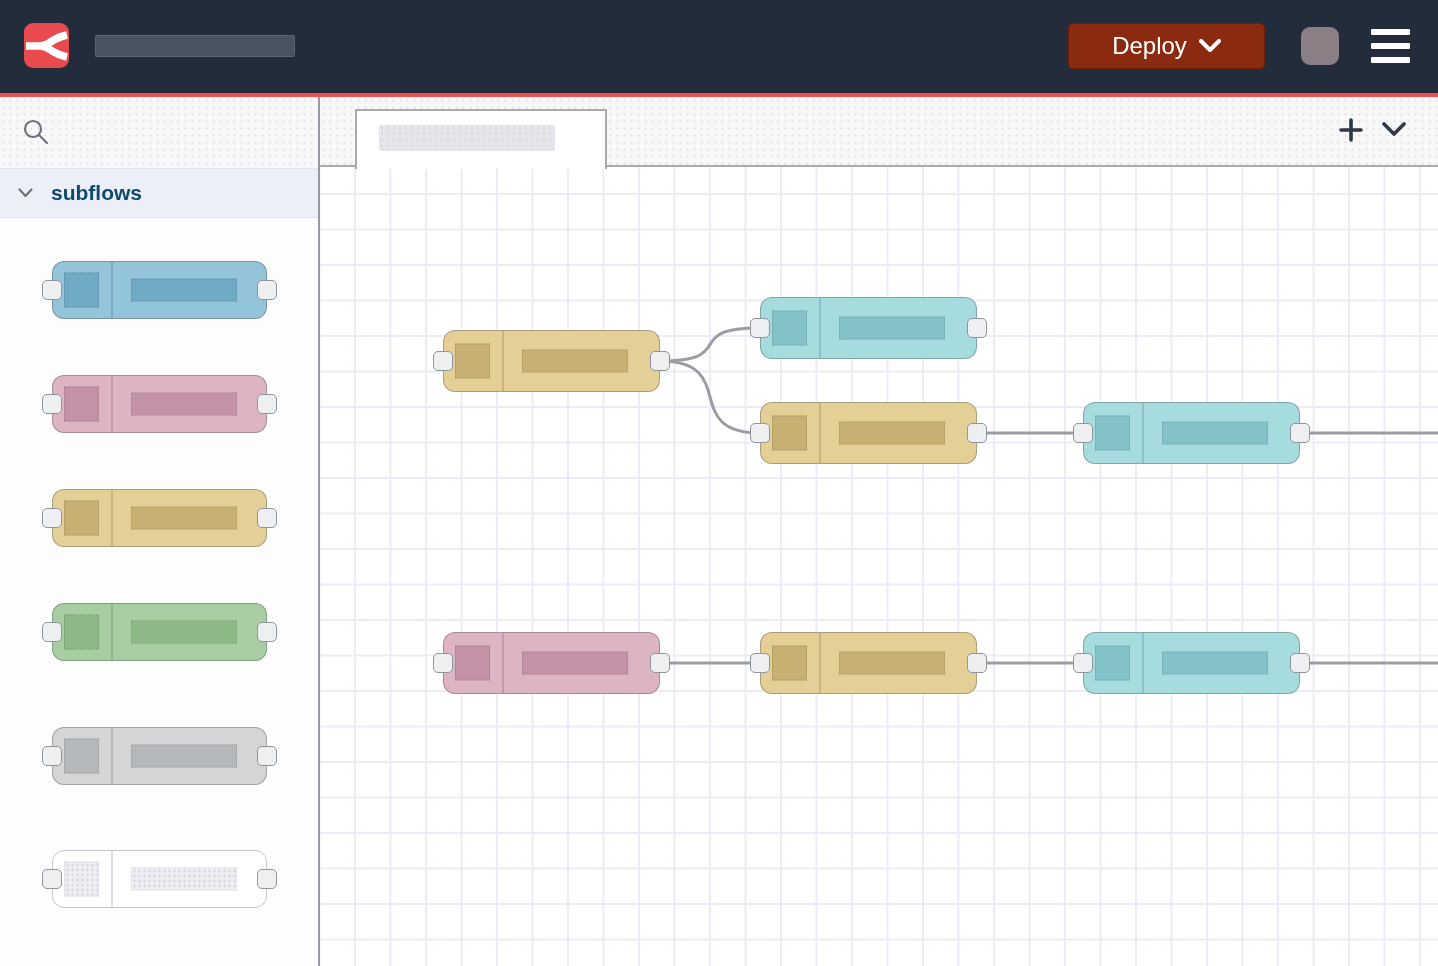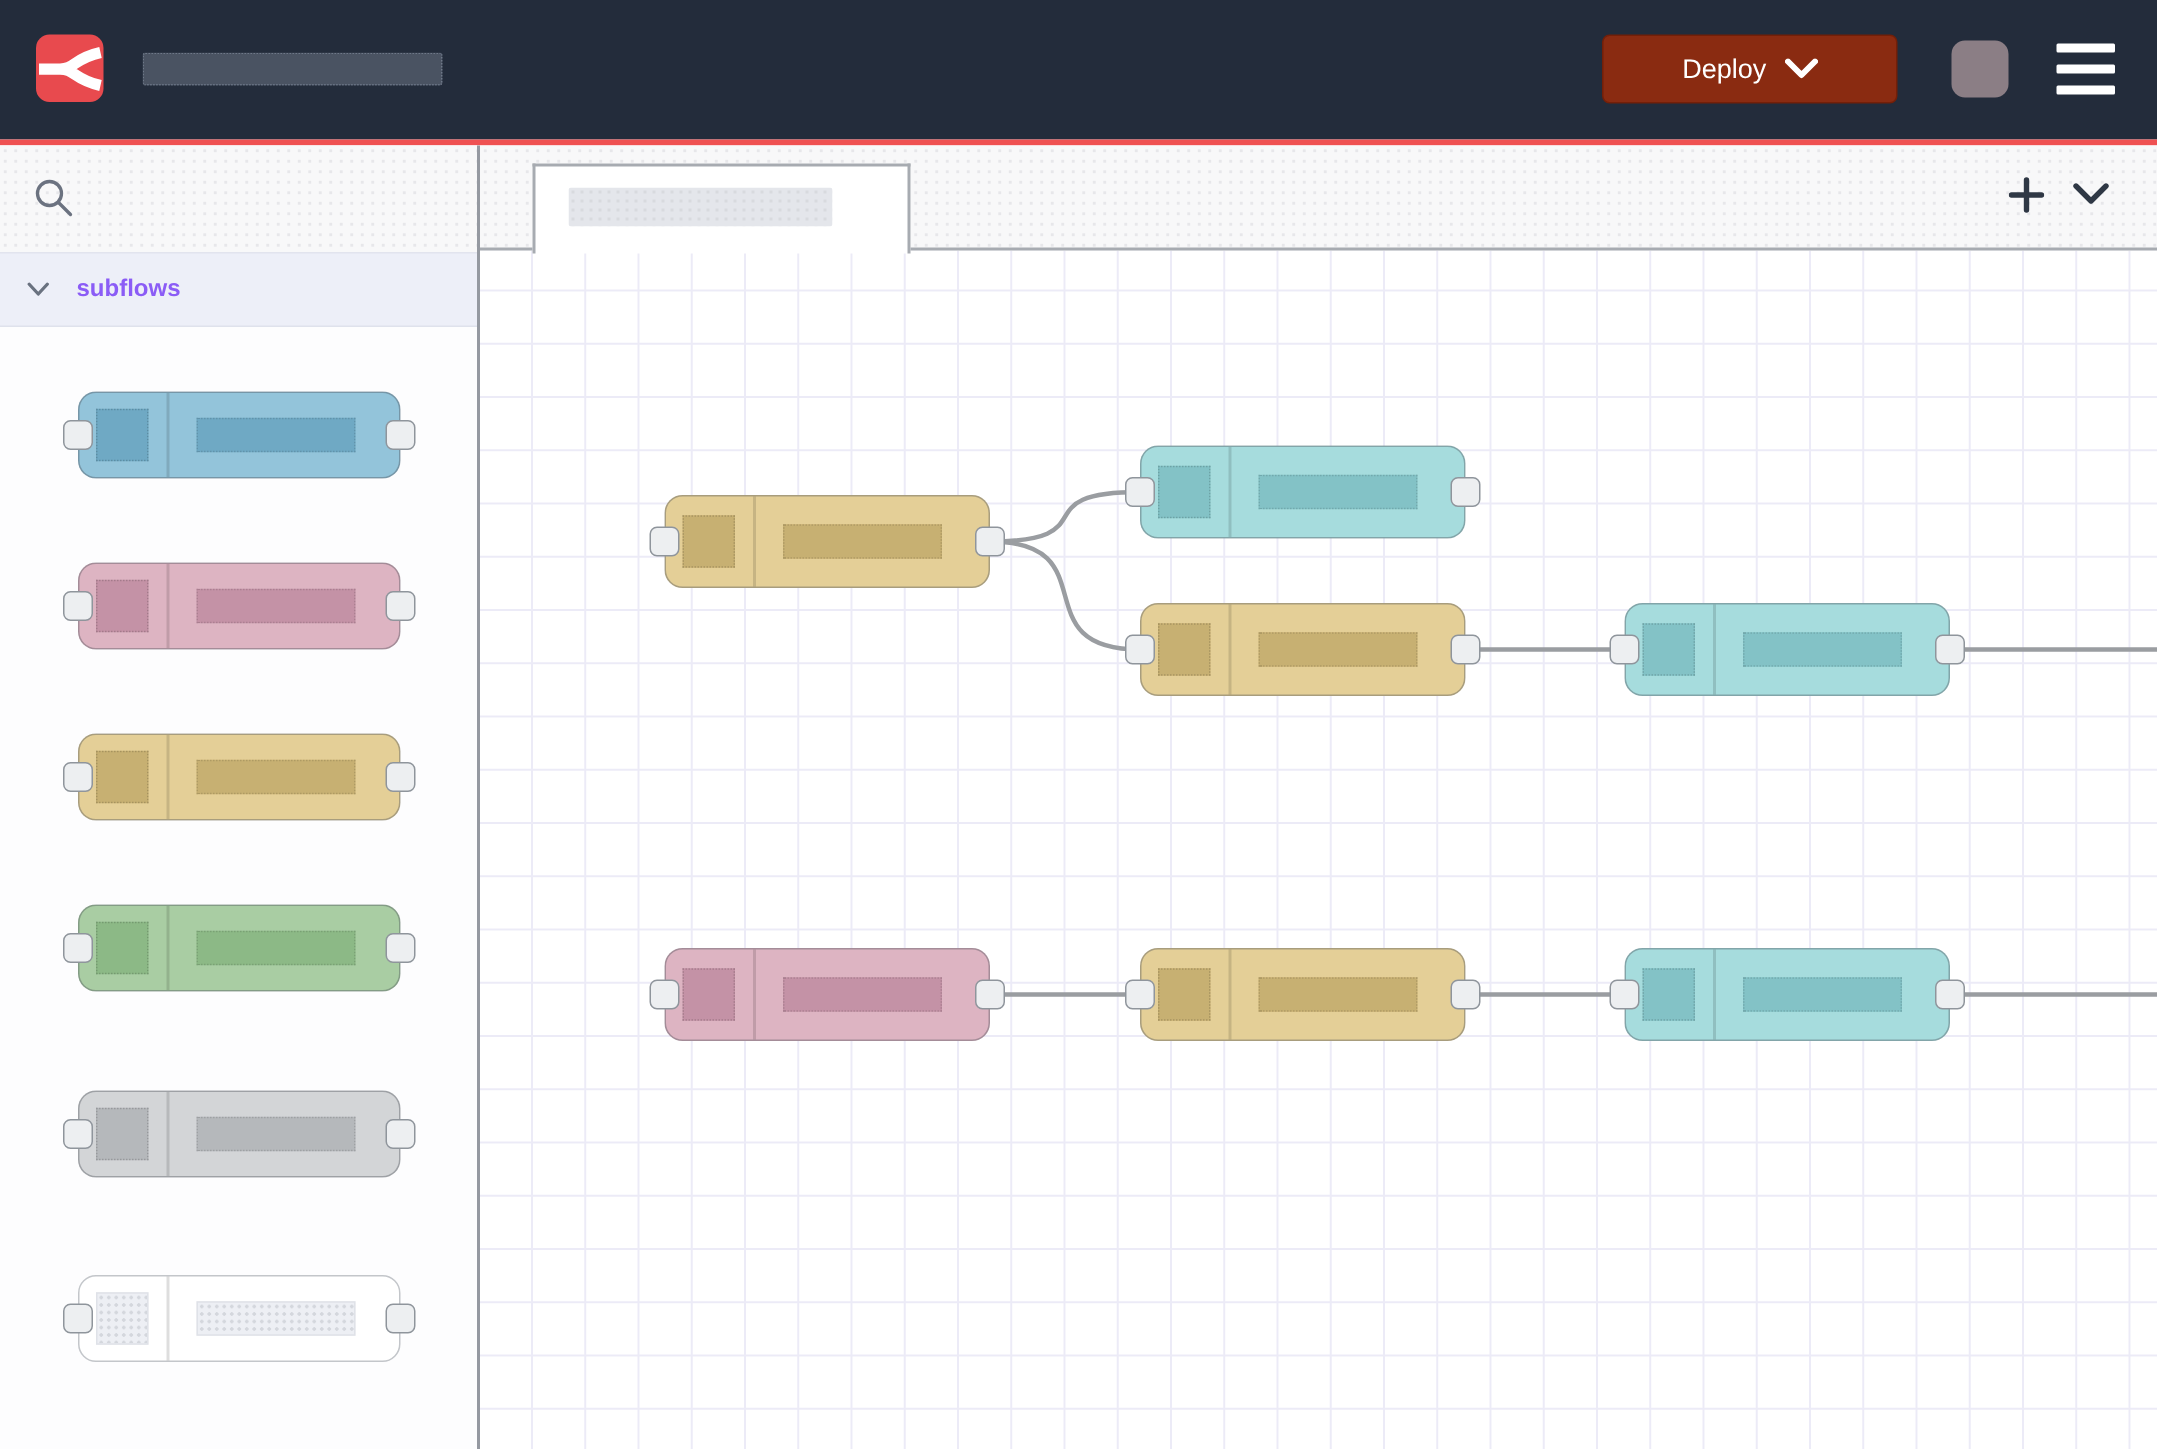--- a/index.html
+++ b/index.html
@@ -8,39 +8,39 @@
 
   
   .header{position:absolute;left:0;top:0;width:1438px;height:93px;background:#232c3b;}
   .accent-line{position:absolute;left:0;top:93px;width:1438px;height:4px;background:#ef5152;}
   .logo{position:absolute;left:24px;top:23px;width:45px;height:45px;border-radius:9px;
     background:#e84a4e;display:flex;align-items:center;justify-content:center;}
   .title-ph{position:absolute;left:95px;top:35px;width:200px;height:22px;background:#4a5362;
     border:1px dotted #6e7888;border-radius:2px;}
   .deploy-btn{position:absolute;left:1068px;top:23px;width:197px;height:46px;background:#8a2b11;
     border:1px solid #731f08;border-radius:5px;display:flex;align-items:center;justify-content:center;
-    gap:12px;color:#fff;font-size:18px;font-weight:500;cursor:pointer;}
+    gap:12px;color:#fff;font-size:24px;font-weight:500;cursor:pointer;}
   .avatar{position:absolute;left:1301px;top:27px;width:38px;height:38px;border-radius:9px;background:#8b7e85;}
   .hamburger{position:absolute;left:1371px;top:29px;width:39px;height:34px;display:flex;
     flex-direction:column;justify-content:space-between;cursor:pointer;}
   .hamburger .bar{height:6px;background:#fff;border-radius:1px;}
 
   
   .dots{background-color:#f8f8f9;
     background-image:radial-gradient(#e7e7ea 1px,transparent 1.2px);background-size:7px 7px;}
 
   
   .sidebar{position:absolute;left:0;top:97px;width:320px;height:869px;background:#fdfdfe;
     border-right:2px solid #9599a1;}
   .search-area{position:absolute;left:0;top:0;width:318px;height:71px;}
   .search-icon{position:absolute;left:22px;top:119px;}
   .section-header{position:absolute;left:0;top:71px;width:318px;height:50px;background:#edeff8;
     border-top:1px solid #e2e4ee;border-bottom:1px solid #dfe2ec;display:flex;align-items:center;
     padding-left:18px;gap:18px;cursor:pointer;}
-  .section-label{font-size:16px;font-weight:600;color:#8b5cf6;}
+  .section-label{font-size:21px;font-weight:600;color:#0c4a6e;}
   .palette{position:absolute;left:0;top:0;width:318px;height:869px;}
 
   
   .fnode{position:absolute;border:1.5px solid rgba(70,75,85,.38);border-radius:12px;cursor:pointer;z-index:2;}
   .fnode .ndivider{position:absolute;left:58px;top:0;bottom:0;width:1.5px;background:rgba(0,0,0,.13);}
   .fnode .nicon{position:absolute;left:11px;top:50%;transform:translateY(-50%);width:35px;height:35px;
     border:1px dotted rgba(0,0,0,.16);}
   .fnode .nlabel{position:absolute;left:78px;top:50%;transform:translateY(-50%);width:106px;height:23px;
     border:1px dotted rgba(0,0,0,.12);}
   .fnode .port{position:absolute;width:20px;height:20px;background:#edeff1;border:1.5px solid #8f959c;

